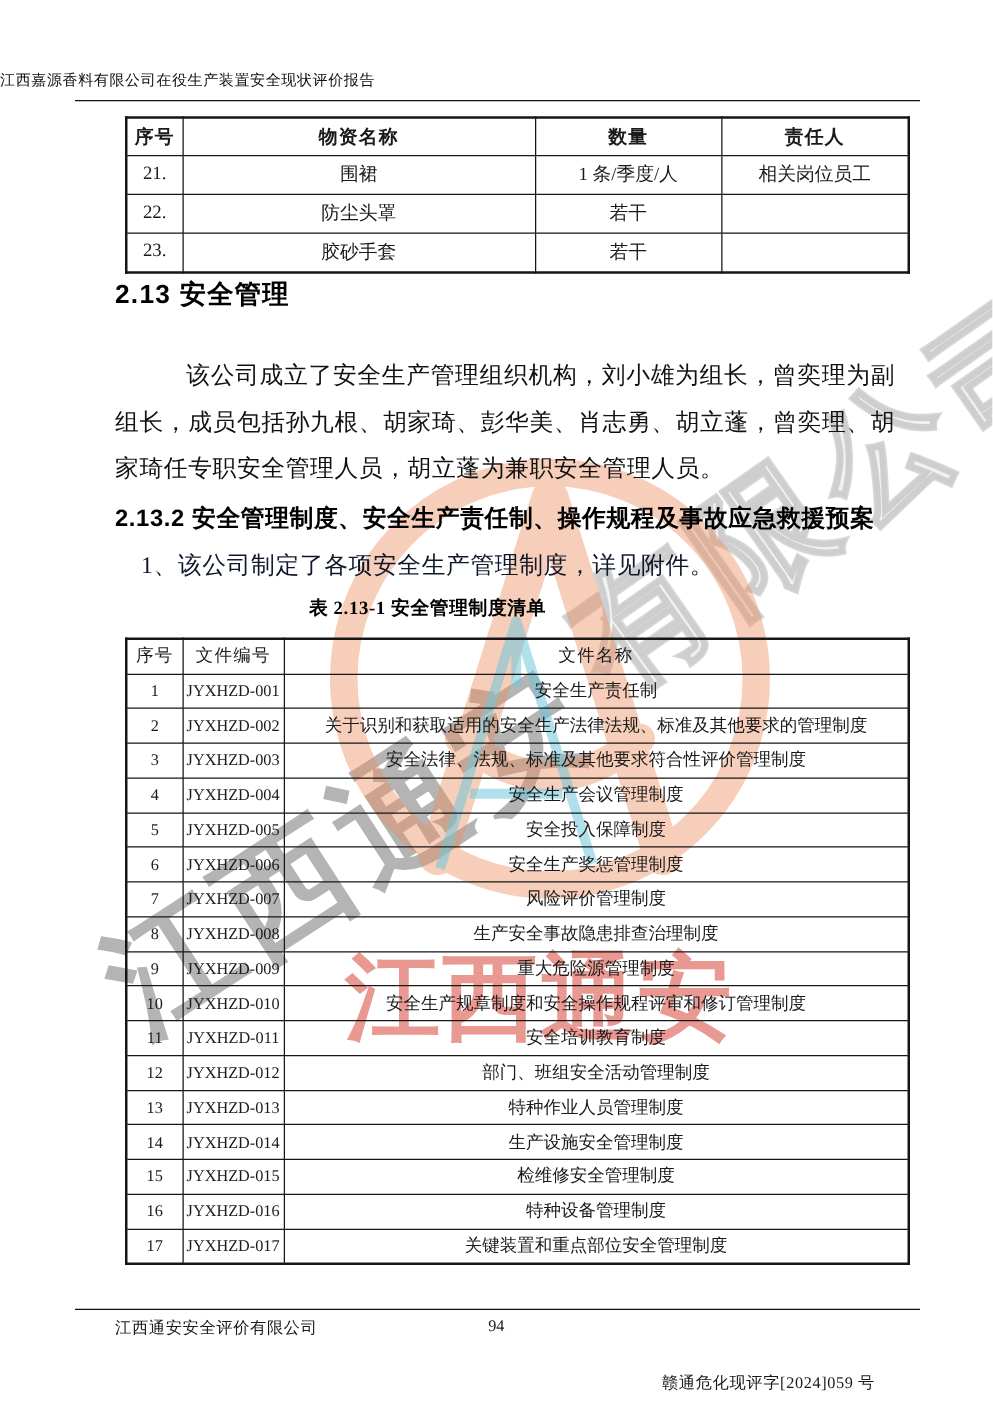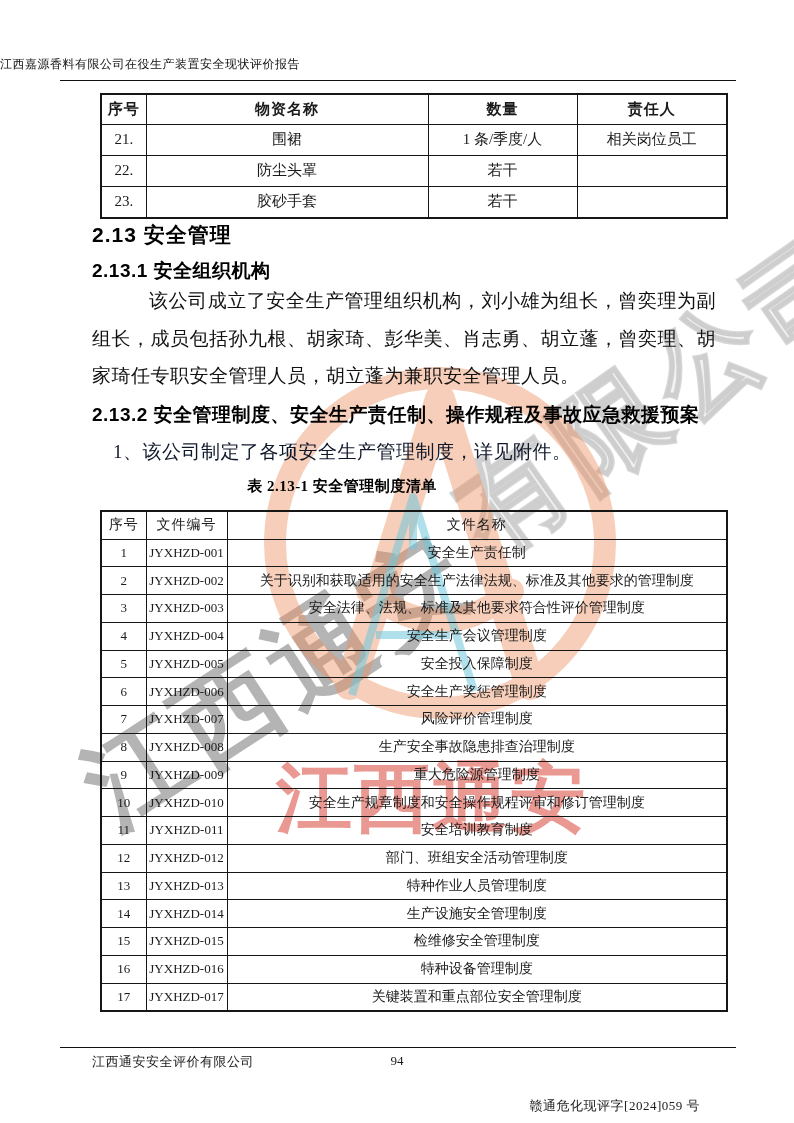--- a/index.html
+++ b/index.html
@@ -157,21 +157,20 @@
           <tr>
             <td>23.</td>
             <td>胶砂手套</td>
             <td>若干</td>
             <td></td>
           </tr>
         </tbody>
     </table>
 
     <div class="h-213">2.13 安全管理</div>
-    <div class="h-2131">2.13.1 安全组织机构</div>
     <div class="para1">该公司成立了安全生产管理组织机构，刘小雄为组长，曾奕理为副组长，成员包括孙九根、胡家琦、彭华美、肖志勇、胡立蓬，曾奕理、胡家琦任专职安全管理人员，胡立蓬为兼职安全管理人员。</div>
     <div class="h-2132">2.13.2 安全管理制度、安全生产责任制、操作规程及事故应急救援预案</div>
     <div class="para2">1、该公司制定了各项安全生产管理制度，详见附件。</div>
     <div class="tbl-caption">表 2.13-1 安全管理制度清单</div>
 
     <table class="tbl list-table">
       <colgroup>
           <col style="width:45px">
           <col style="width:81px">
           <col style="width:500px">

